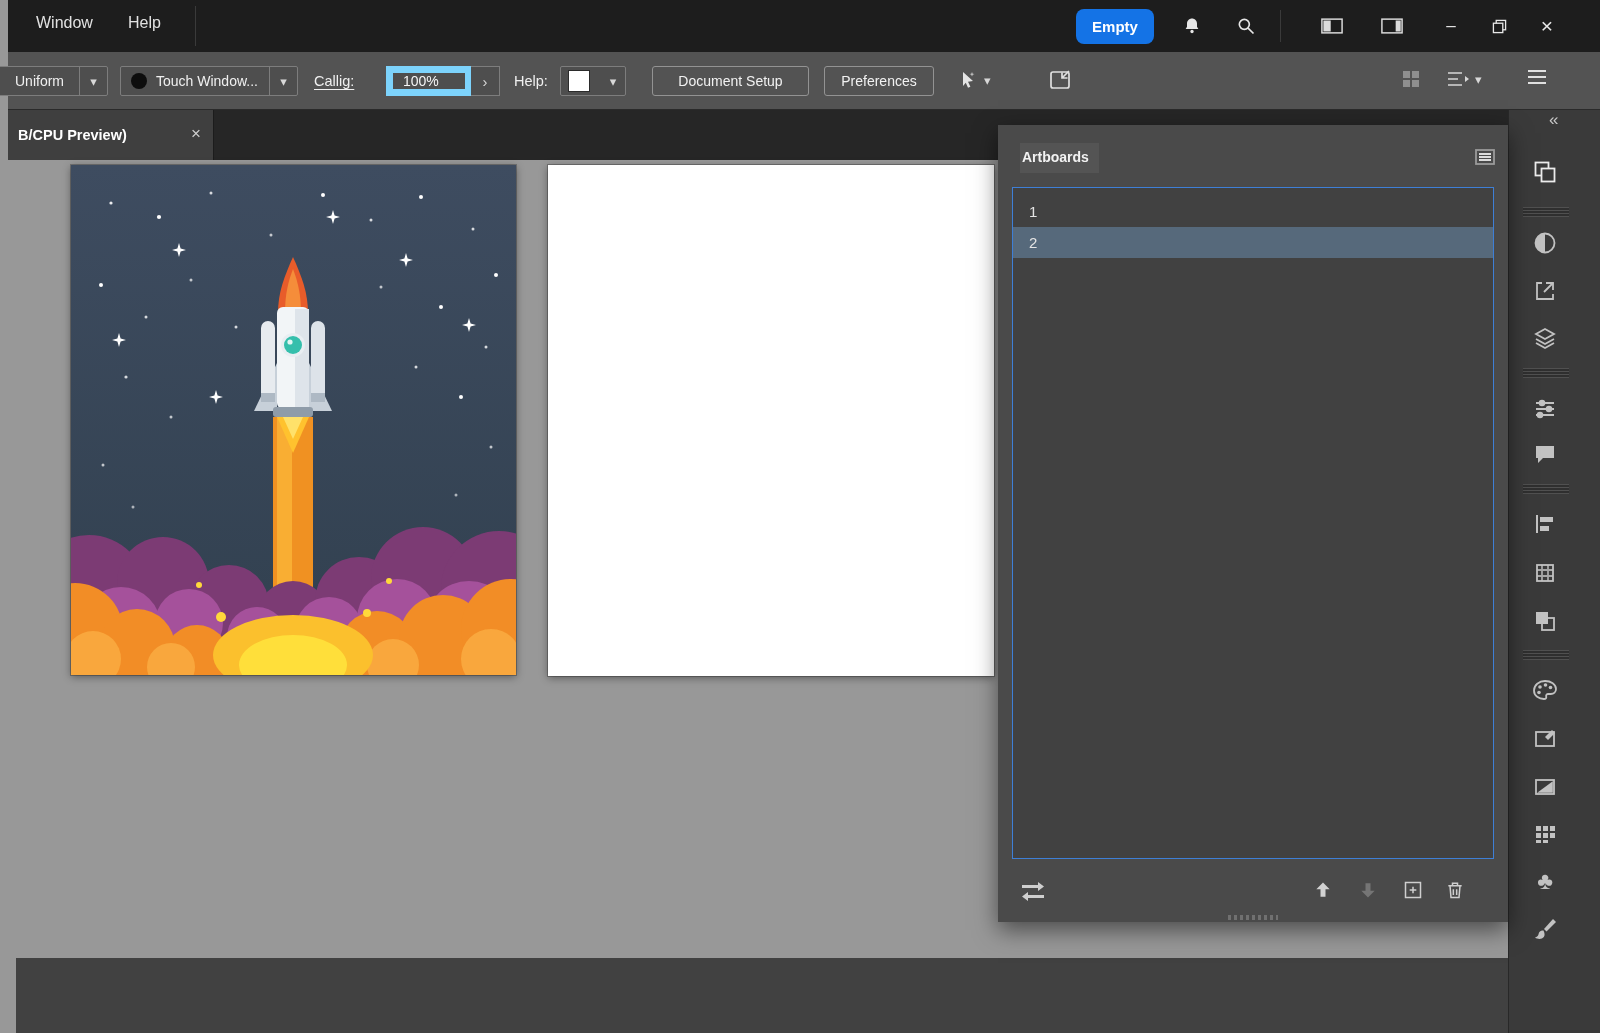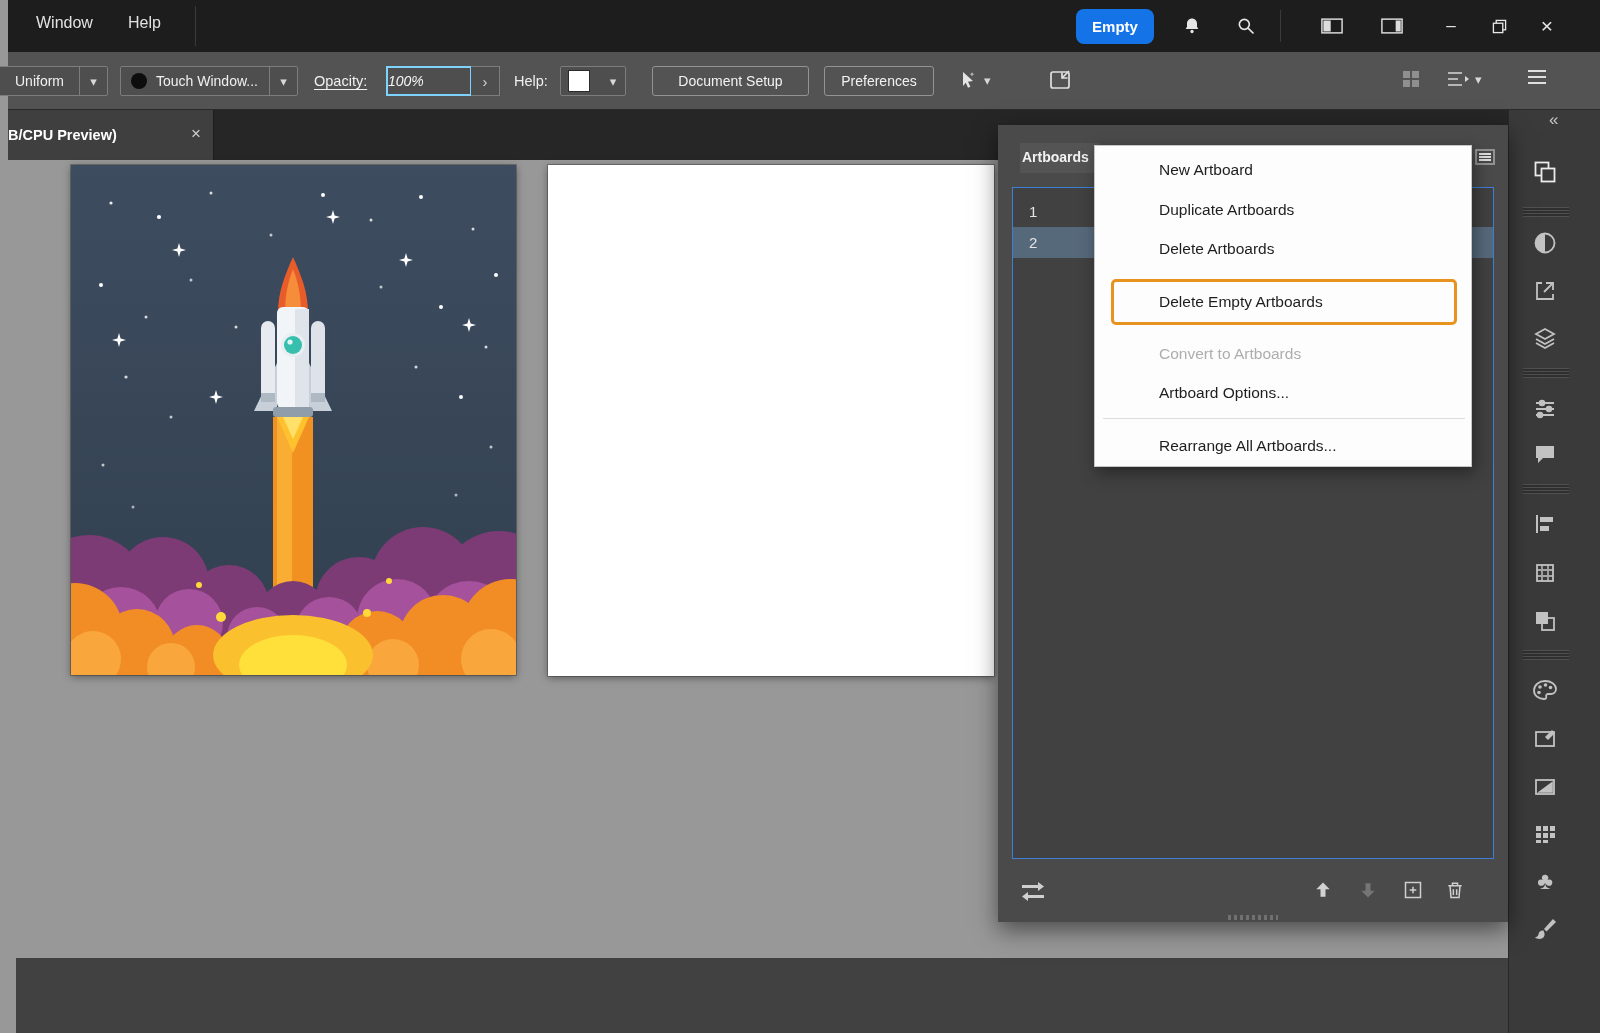--- a/index.html
+++ b/index.html
@@ -22,34 +22,34 @@
 
   
   .controlbar { left:0; top:52px; width:1600px; height:58px; background:#535353; border-bottom:1px solid #2a2a2a; color:#ededed; }
   .combo { position:absolute; top:14px; height:30px; display:flex; align-items:stretch;
            border:1px solid #7d7d7d; background:#4e4e4e; border-radius:2px; }
   .combo .combo-label { display:flex; align-items:center; font-size:14px; color:#f0f0f0; }
   .combo .combo-arrow { display:flex; align-items:center; justify-content:center; width:28px;
            border-left:1px solid #7d7d7d; color:#d8d8d8; font-size:13px; }
   .bar-label { position:absolute; top:21px; font-size:14.5px; color:#f0f0f0; }
   .underlined { text-decoration:underline; text-underline-offset:3px; }
-  .field { position:absolute; top:14px; height:30px; border:2px solid #7dd3fc; background:#4e4e4e;
-           display:flex; align-items:center; font-size:14px; color:#f5f5f5;font-style:italic; }
+  .field { position:absolute; top:14px; height:30px; border:7px solid #7dd3fc; background:#4e4e4e;
+           display:flex; align-items:center; padding-left:10px; font-size:14px; color:#f5f5f5; }
   .stepper { position:absolute; top:14px; width:29px; height:30px; border:1px solid #7d7d7d; border-left:none;
              background:#4e4e4e; display:flex; align-items:center; justify-content:center; color:#d8d8d8; font-size:15px; }
   .bar-btn { position:absolute; top:14px; height:30px; border:1px solid #939393; border-radius:3px; background:transparent;
              color:#f2f2f2; font-size:14px; font-family:"Liberation Sans",sans-serif; }
   .swatch-white { width:22px; height:22px; background:#fff; border:1px solid #2b2b2b; margin:3px 0 0 7px; }
   .cb-icon { position:absolute; top:16px; display:flex; align-items:center; gap:4px; color:#dcdcdc; }
 
   
   .tabbar { left:0; top:110px; width:1500px; height:50px; background:#262626; }
   .doc-tab { position:absolute; left:0; top:0; width:206px; height:50px; background:#3f3f3f;
              display:flex; align-items:center; border-right:1px solid #1c1c1c; }
-  .doc-tab .tab-title { font-weight:bold; font-size:14.5px; color:#fff; white-space:nowrap; overflow:hidden; }
+  .doc-tab .tab-title { font-weight:bold; font-size:14.5px; color:#fff; padding-left:10px; white-space:nowrap; overflow:hidden; }
   .doc-tab .tab-close { position:absolute; right:12px; top:14px; color:#cfcfcf; font-size:17px; line-height:20px; }
 
   
   .canvas { left:0; top:160px; width:1500px; height:873px; background:#989898; }
   .canvas-bottom { left:0; top:958px; width:1500px; height:75px; background:#414141; }
   .artboard { position:absolute; top:5px; box-shadow:0 2px 8px rgba(0,0,0,.4), 0 0 0 1px rgba(0,0,0,.25); background:#fff; }
   .artboard-1 { left:63px; width:445px; height:510px; }
   .artboard-2 { left:540px; width:446px; height:511px; }
 
   
@@ -143,21 +143,21 @@
       <span class="combo-label" style="padding-left:46px">Uniform</span>
       <span class="combo-arrow" style="margin-left:auto">▾</span>
     </div>
 
     <div class="combo" style="left:112px;width:178px">
       <span style="width:16px;height:16px;border-radius:50%;background:#0d0d0d;margin:6px 0 0 10px"></span>
       <span class="combo-label" style="padding-left:9px">Touch Window...</span>
       <span class="combo-arrow" style="margin-left:auto">▾</span>
     </div>
 
-    <span class="bar-label underlined" style="left:306px">Opacity:</span>
+    <span class="bar-label underlined" style="left:306px">Callig:</span>
     <div class="field" style="left:378px;width:86px">100%</div>
     <div class="stepper" style="left:463px">›</div>
 
     <span class="bar-label" style="left:506px">Help:</span>
     <div class="combo" style="left:552px;width:66px">
       <span class="swatch-white"></span>
       <span class="combo-arrow" style="margin-left:auto;border-left:none;width:24px">▾</span>
     </div>
 
     <button class="bar-btn" style="left:644px;width:157px">Document Setup</button>
@@ -493,24 +493,14 @@
       <span class="foot-icon" style="left:444px">
         <svg width="20" height="20" viewBox="0 0 24 24" fill="none" stroke="#cfcfcf" stroke-width="1.8">
             <path d="M4 7h16M9 7V4h6v3M6 7l1.2 14h9.6L18 7"></path>
             <path d="M10 11v7M14 11v7"></path>
           </svg>
       </span>
     </div>
     <span class="panel-grip"></span>
   </section>
 
-  <div class="abs ctx-menu">
-    <div class="ctx-item" style="top:6px">New Artboard</div>
-    <div class="ctx-item" style="top:46px">Duplicate Artboards</div>
-    <div class="ctx-item" style="top:85px">Delete Artboards</div>
-    <div class="ctx-highlight-box">Delete Empty Artboards</div>
-    <div class="ctx-item disabled" style="top:190px">Convert to Artboards</div>
-    <div class="ctx-item" style="top:229px">Artboard Options...</div>
-    <div class="ctx-sep"></div>
-    <div class="ctx-item" style="top:282px">Rearrange All Artboards...</div>
-  </div>
 
 </div>
 
 </body></html>

